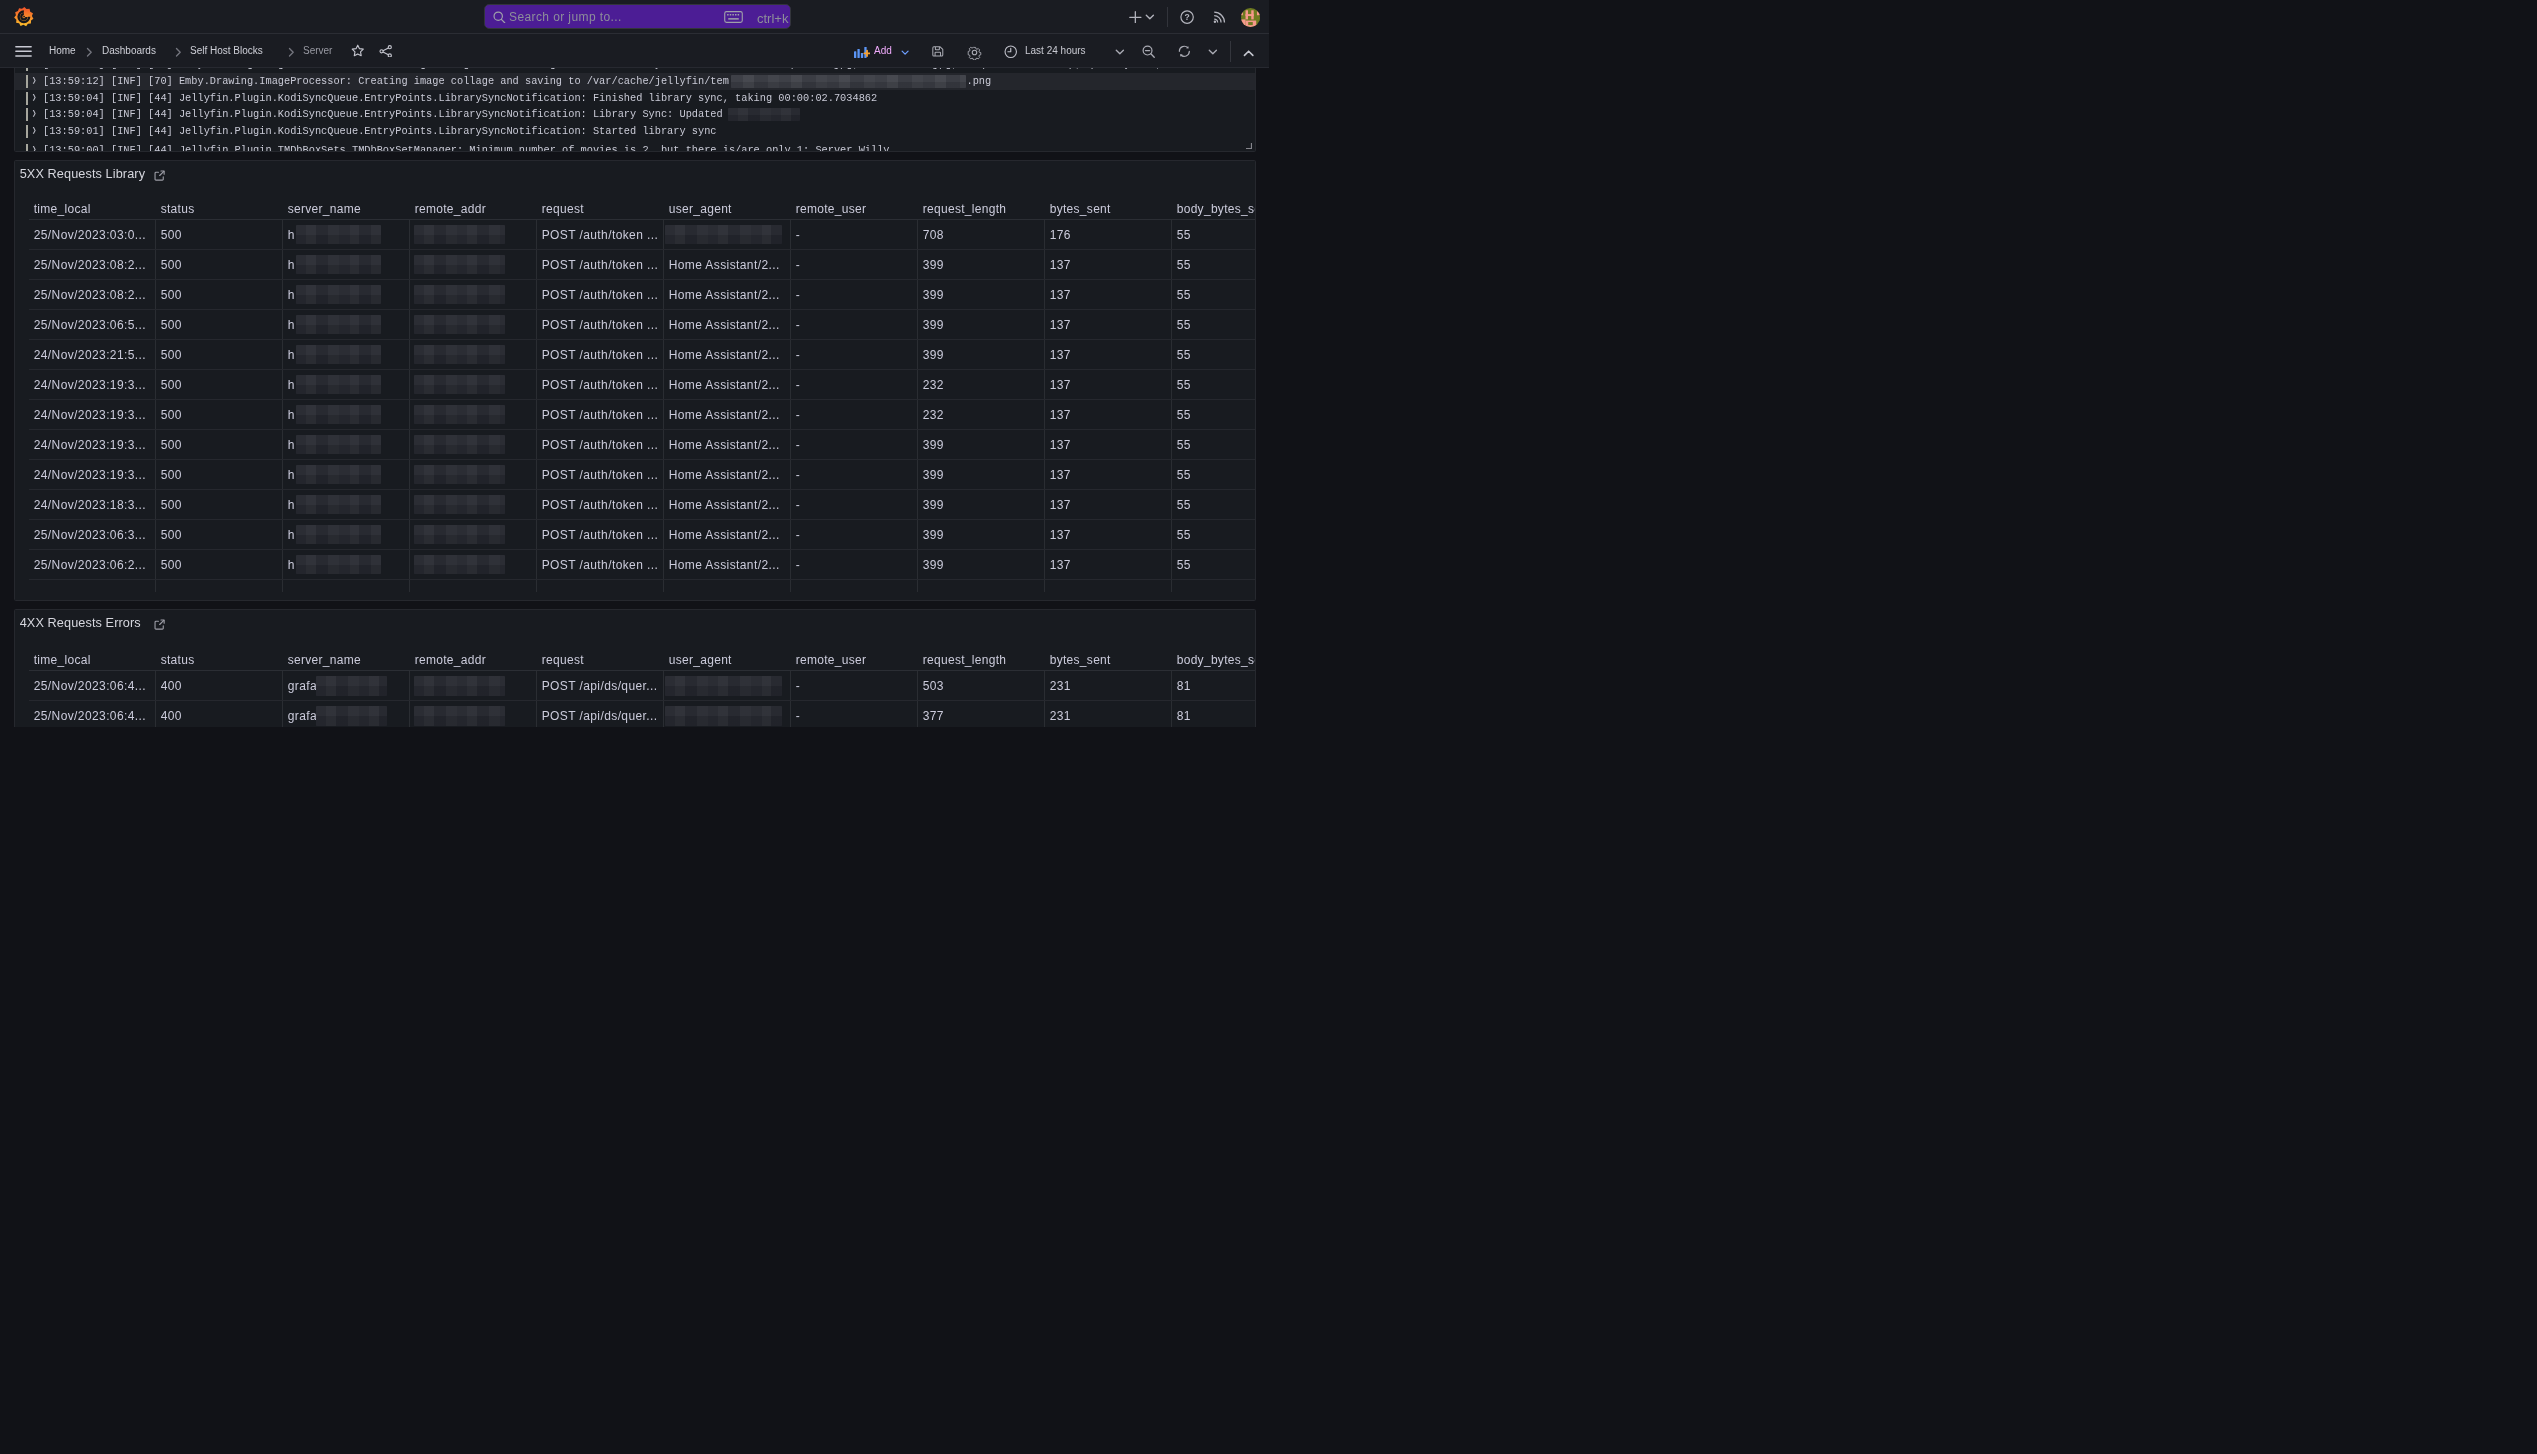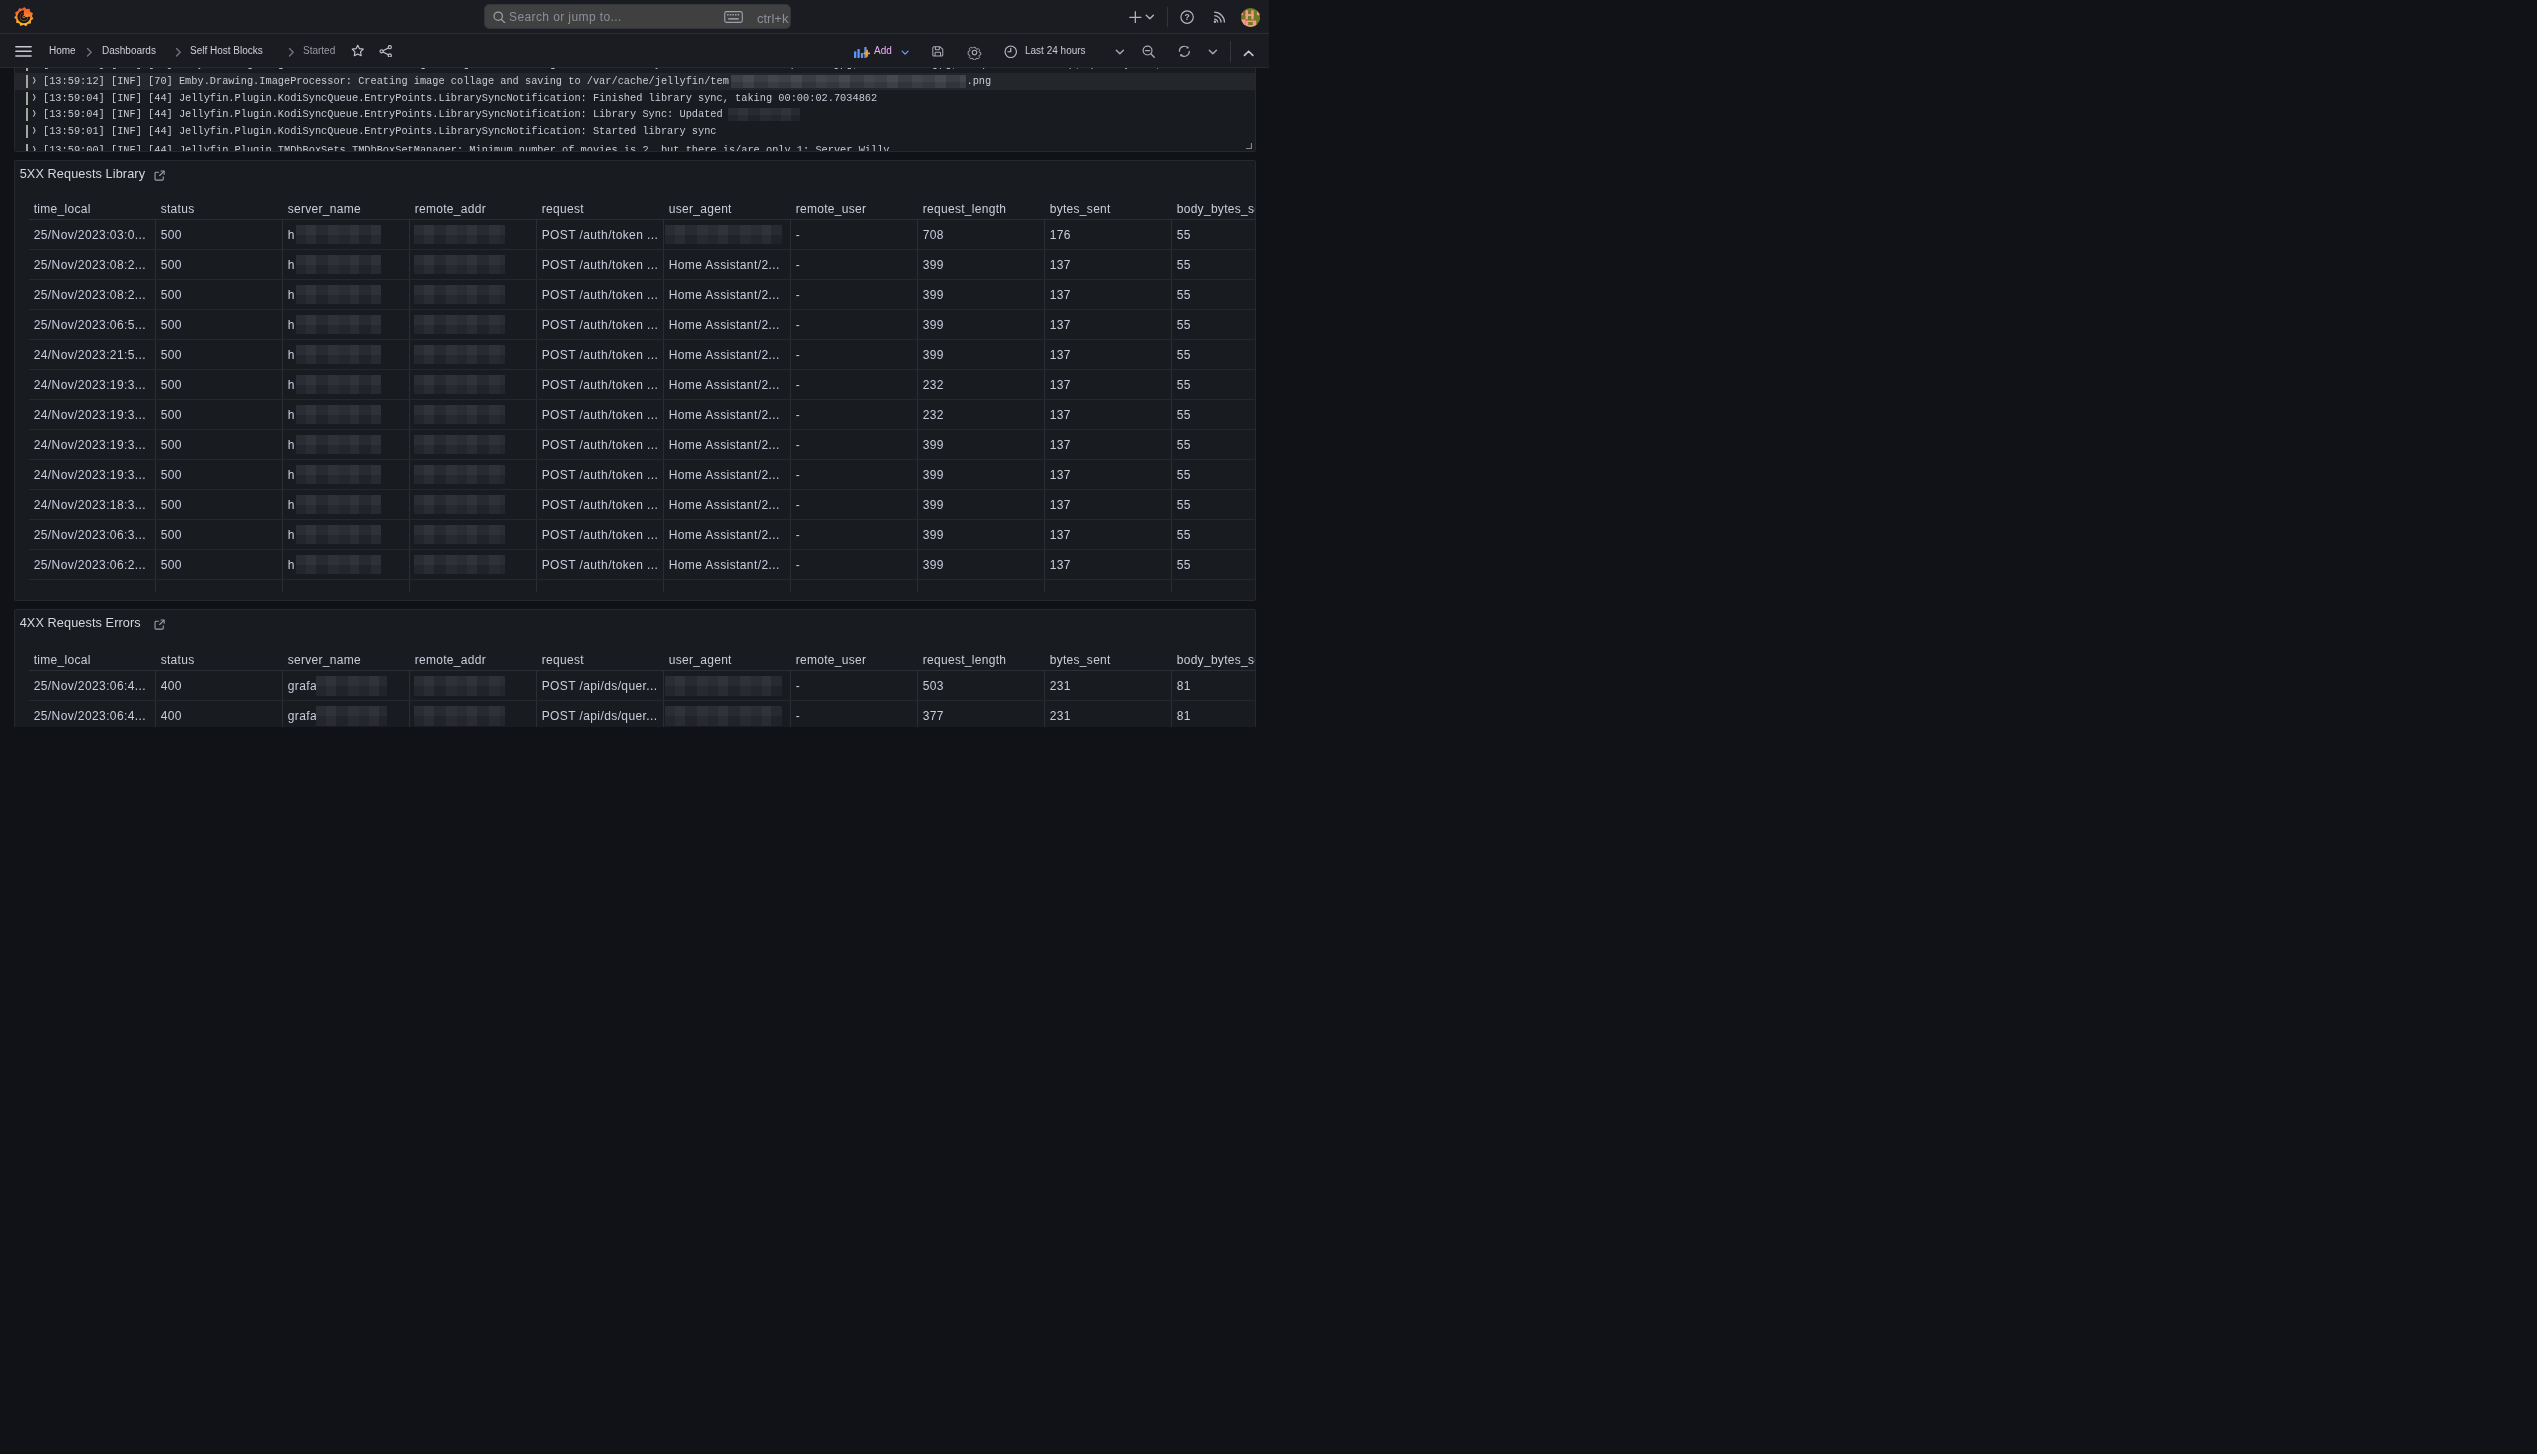--- a/index.html
+++ b/index.html
@@ -5,21 +5,21 @@
 *{margin:0;padding:0;box-sizing:border-box}
 html,body{width:1269px;height:727px;overflow:hidden;background:#111217;
   font-family:"Liberation Sans",sans-serif;}
 #page{position:absolute;left:0;top:0;width:1269px;height:727px;overflow:hidden;background:#111217;color:#ccccdc}
 .abs{position:absolute}
 
 #tb1{position:absolute;left:0;top:0;width:1269px;height:34px;background:#1a1c22;border-bottom:0.7px solid #2b2d34;z-index:30}
 #tb2{position:absolute;left:0;top:34px;width:1269px;height:34px;background:#1a1c22;border-bottom:0.7px solid #272930;z-index:30}
 .ic{position:absolute;color:#a5a6af}
 svg{display:block}
-#search{position:absolute;left:484px;top:3.7px;width:307px;height:25.5px;background:#404040;border:0.7px solid #33353c;border-radius:5.2px}
+#search{position:absolute;left:484px;top:3.7px;width:307px;height:25.5px;background:#4c1d95;border:0.7px solid #33353c;border-radius:5.2px}
 .sectxt{color:#8d8e9a}
 
 .bc{position:absolute;top:34px;height:34px;line-height:34px;font-size:10px;color:#cfd0d8;white-space:nowrap}
 .bcdim{color:#9899a2}
 
 .panel{position:absolute;background:#181b20;border:0.7px solid #26282e;border-radius:1.5px}
 #logp{left:13.5px;top:52px;width:1242px;height:100px;overflow:hidden;z-index:5}
 #p5{left:13.5px;top:160px;width:1242px;height:441px;overflow:hidden}
 #p4{left:13.5px;top:609px;width:1242px;height:180px;overflow:hidden}
 .ptitle{position:absolute;left:5.2px;font-size:12.7px;font-weight:500;color:#d6d7de;letter-spacing:0.1px}
@@ -364,21 +364,21 @@
         <path d="M2 2l5 5-5 5" fill="none" stroke="#74757e" stroke-width="1.8" stroke-linecap="round" stroke-linejoin="round"></path>
       </svg>
     <span class="bc" style="left:102px;top:0">Dashboards</span>
     <svg class="ic" style="left:175px;top:12.7px" width="6.7" height="10.5" viewBox="0 0 9 14">
         <path d="M2 2l5 5-5 5" fill="none" stroke="#74757e" stroke-width="1.8" stroke-linecap="round" stroke-linejoin="round"></path>
       </svg>
     <span class="bc" style="left:190px;top:0">Self Host Blocks</span>
     <svg class="ic" style="left:288px;top:12.7px" width="6.7" height="10.5" viewBox="0 0 9 14">
         <path d="M2 2l5 5-5 5" fill="none" stroke="#74757e" stroke-width="1.8" stroke-linecap="round" stroke-linejoin="round"></path>
       </svg>
-    <span class="bc bcdim" style="left:303px;top:0">Started</span>
+    <span class="bc bcdim" style="left:303px;top:0">Server</span>
 
     <svg class="ic" style="left:351px;top:9.7px" width="13.5" height="13.5" viewBox="0 0 18 18">
       <path d="M9 1.6l2.3 4.6 5.1.7-3.7 3.6.9 5.1L9 13.2l-4.6 2.4.9-5.1L1.6 6.9l5.1-.7z" fill="none" stroke="#c5c6cf" stroke-width="1.5" stroke-linejoin="round"></path>
     </svg>
 
     <svg class="ic" style="left:379px;top:10.5px" width="13.5" height="12.7" viewBox="0 0 18 17">
       <g fill="none" stroke="#c5c6cf" stroke-width="1.5">
         <circle cx="14.4" cy="3" r="2.1"></circle>
           <circle cx="3.4" cy="8.5" r="2.1"></circle>
           <circle cx="14.4" cy="14" r="2.1"></circle>

